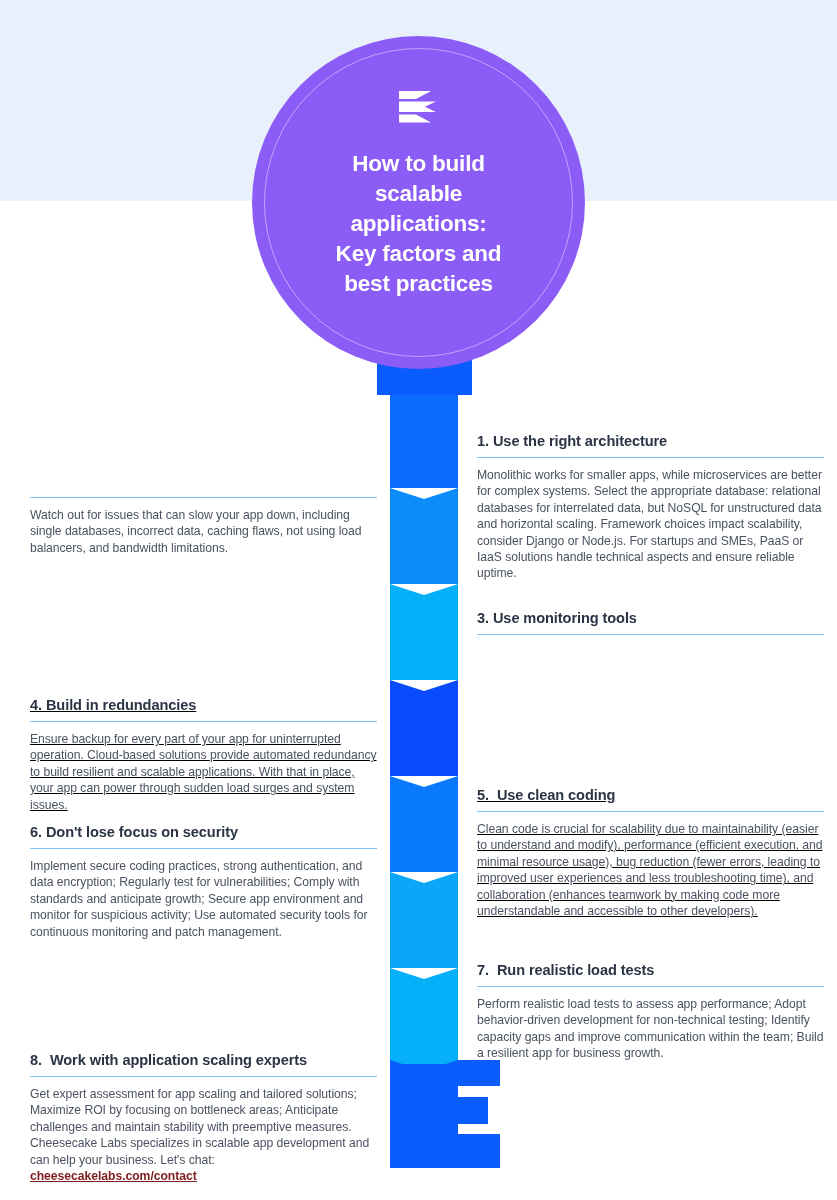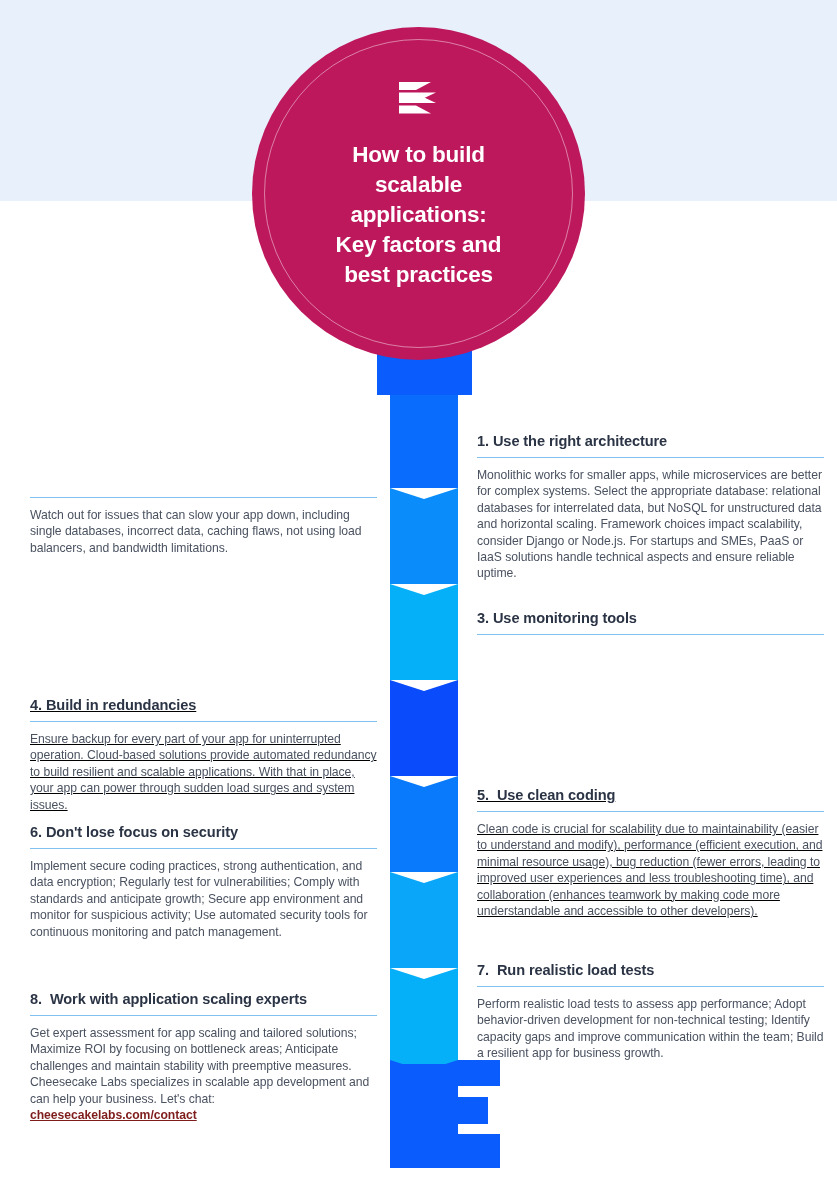--- a/index.html
+++ b/index.html
@@ -23,24 +23,24 @@
   .top-band {
     position: absolute;
     left: 0; top: 0;
     width: 837px; height: 201px;
     background: #e8f0fc;
   }
 
   
   .key-head {
     position: absolute;
-    left: 252px; top: 27px;
+    left: 252px; top: 36px;
     width: 333px; height: 333px;
     border-radius: 50%;
-    background: #be185d;
+    background: #8b5cf6;
     z-index: 5;
   }
   .key-head-ring {
     position: absolute;
     left: 12px; top: 12px;
     width: 309px; height: 309px;
     border-radius: 50%;
     border: 1px solid rgba(255,255,255,0.45);
   }
 
@@ -230,21 +230,21 @@
     <div class="sec-rule"></div>
     <div class="sec-body">Implement secure coding practices, strong authentication, and data encryption; Regularly test for vulnerabilities; Comply with standards and anticipate growth; Secure app environment and monitor for suspicious activity; Use automated security tools for continuous monitoring and patch management.</div>
   </div>
 
   <div class="section right" style="top:940px;">
     <div class="sec-title">7.  Run realistic load tests</div>
     <div class="sec-rule"></div>
     <div class="sec-body">Perform realistic load tests to assess app performance; Adopt behavior-driven development for non-technical testing; Identify capacity gaps and improve communication within the team; Build a resilient app for business growth.</div>
   </div>
 
-  <div class="section left" style="top:969px;">
+  <div class="section left" style="top:1030px;">
     <div class="sec-title">8.  Work with application scaling experts</div>
     <div class="sec-rule"></div>
     <div class="sec-body"><span>Get expert assessment for app scaling and tailored solutions; Maximize ROI by focusing on bottleneck areas; Anticipate challenges and maintain stability with preemptive measures. Cheesecake Labs specializes in scalable app development and can help your business. Let's chat: </span><a href="#" class="link">cheesecakelabs.com/contact</a></div>
   </div>
 
   <div class="footer">cheesecakelabs.com</div>
 
 </div>
 
 </body></html>

